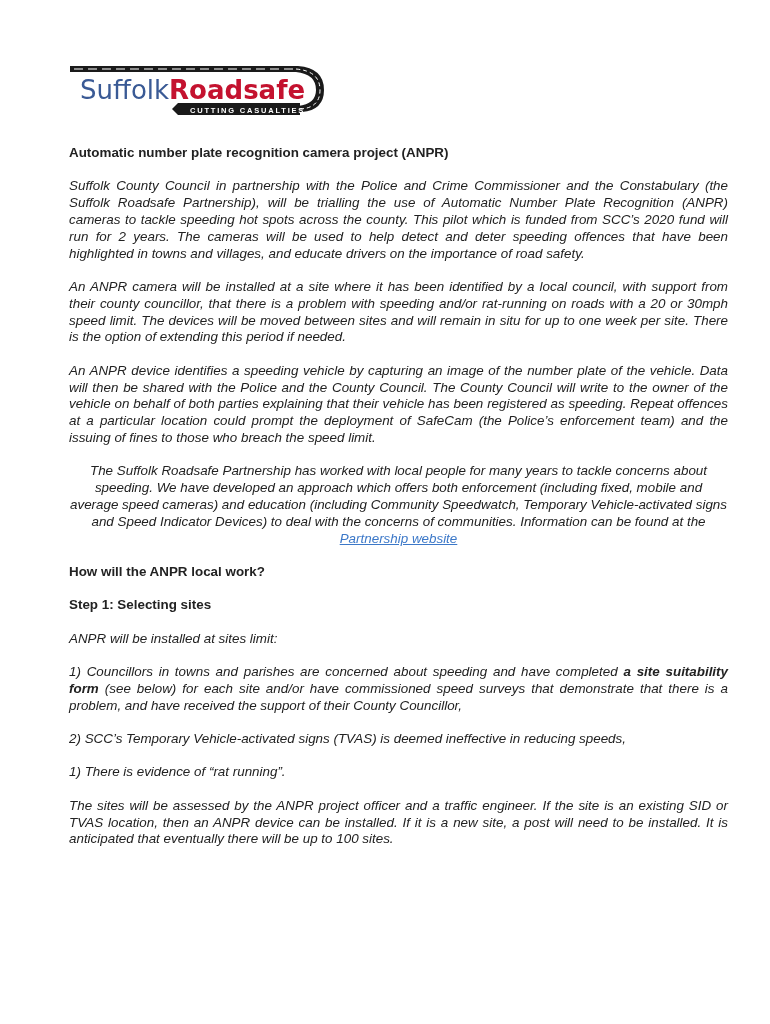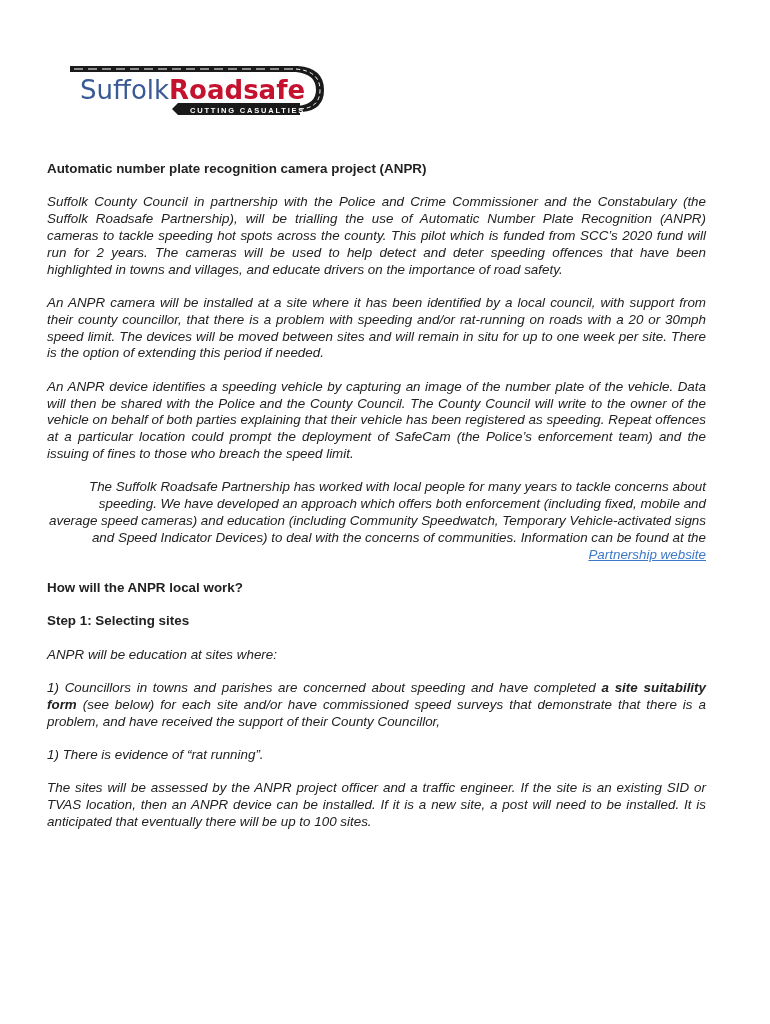--- a/index.html
+++ b/index.html
@@ -25,33 +25,32 @@
       position: absolute;
       left: 66px;
       top: 60px;
       width: 262px;
       height: 62px;
     }
     .logo svg { display: block; }
 
     .content {
       position: absolute;
-      left: 47px;
+      left: 69px;
       top: 145px;
       width: 659px;
       font-size: 13.4px;
       line-height: 16.8px;
-      margin-top: 16px;
     }
     .content p {
       margin: 0 0 16.6px 0;
       text-align: justify;
       font-style: italic;
     }
-    .content p.left { text-align: right; }
+    .content p.left { text-align: center; }
     .content h1, .content h2 {
       font-size: 13.4px;
       font-weight: bold;
       margin: 0 0 16.6px 0;
       line-height: 16.8px;
     }
     .link {
       color: #3c78c8;
       text-decoration: underline;
       cursor: pointer;
@@ -86,24 +85,25 @@
     <p>An ANPR camera will be installed at a site where it has been identified by a local council, with support from their county councillor, that there is a problem with speeding and/or rat-running on roads with a 20 or 30mph speed limit. The devices will be moved between sites and will remain in situ for up to one week per site. There is the option of extending this period if needed.</p>
 
     <p>An ANPR device identifies a speeding vehicle by capturing an image of the number plate of the vehicle.  Data will then be shared with the Police and the County Council.  The County Council will write to the owner of the vehicle on behalf of both parties explaining that their vehicle has been registered as speeding.  Repeat offences at a particular location could prompt the deployment of SafeCam (the Police’s enforcement team) and the issuing of fines to those who breach the speed limit.</p>
 
     <p class="left"><span>The Suffolk Roadsafe Partnership has worked with local people for many years to tackle concerns about speeding. We have developed an approach which offers both enforcement (including fixed, mobile and average speed cameras) and education (including Community Speedwatch, Temporary Vehicle-activated signs and Speed Indicator Devices) to deal with the concerns of communities. Information can be found at the </span><a class="link">Partnership website</a></p>
 
     <h2>How will the ANPR local work?</h2>
 
     <h2>Step 1: Selecting sites</h2>
 
-    <p>ANPR will be education at sites where:</p>
+    <p>ANPR will be installed at sites limit:</p>
 
     <p><span>1) Councillors in towns and parishes are concerned about speeding and have completed </span><b>a site suitability form</b><span> (see below) for each site and/or have commissioned speed surveys that demonstrate that there is a problem, and have received the support of their County Councillor,</span></p>
 
+    <p>2) SCC’s Temporary Vehicle-activated signs (TVAS) is deemed ineffective in reducing speeds,</p>
 
 
 
     <p>1) There is evidence of “rat running”.</p>
 
     <p>The sites will be assessed by the ANPR project officer and a traffic engineer. If the site is an existing SID or TVAS location, then an ANPR device can be installed.  If it is a new site, a post will need to be installed. It is anticipated that eventually there will be up to 100 sites.</p>
   </div>
 </div>
 
 </body></html>

